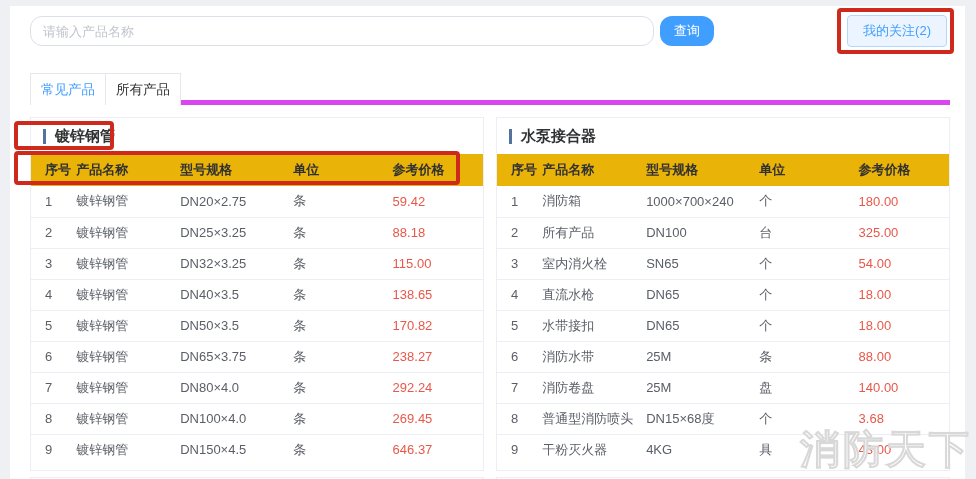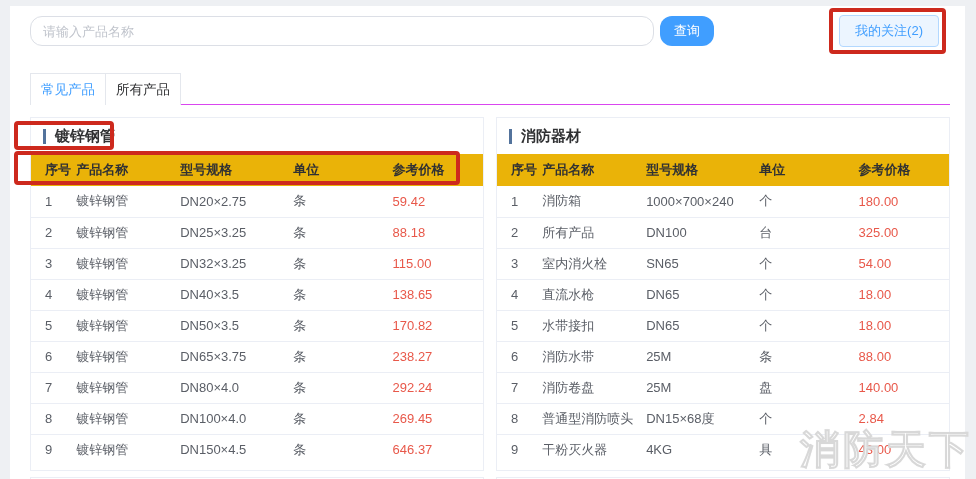--- a/index.html
+++ b/index.html
@@ -20,31 +20,31 @@
     padding:0 12px; font-size:13px; color:#606266; outline:none;
     font-family:inherit;
   }
   .search-input::placeholder { color:#c0c4cc; }
   .btn-query {
     margin-left:6px; width:54px; height:30px; background:#409EFF; color:#fff;
     border:none; border-radius:12px; font-size:13px; cursor:pointer;
     font-family:inherit;
   }
   .spacer { flex:1; }
-  .follow-wrap { position:relative; margin-right:26px; }
+  .follow-wrap { position:relative; margin-right:18px; }
   .btn-follow {
     height:32px; padding:0 15px; background:#ecf5ff; border:1px solid #b3d8ff;
     color:#409EFF; border-radius:4px; font-size:13px; cursor:pointer;
     font-family:inherit;
   }
   .anno { position:absolute; border:4px solid #cd291d; border-radius:4px; pointer-events:none; z-index:5; }
   .anno-follow { left:-10px; right:-7px; top:-7px; bottom:-7px; }
   
   .tabs {
-    display:flex; margin:26px 15px 0 20px; border-bottom:1px solid #d946ef;
+    display:flex; margin:26px 15px 0 20px; border-bottom:5px solid #d946ef;
     height:32px;
   }
   .tab {
     height:32px; line-height:31px; padding:0 10px; font-size:13.5px;
     border:1px solid #e4e7ed; border-bottom:none; background:#fff;
     color:#303133; cursor:pointer; position:relative;
   }
   .tab + .tab { border-left:none; }
   .tab.active { color:#409EFF; }
   .tab.active::after {
@@ -197,21 +197,21 @@
             </tr>
           </tbody>
       </table>
       <span class="anno anno-title"></span>
       <span class="anno anno-header"></span>
     </div>
 
     <div class="card">
       <div class="card-title-row">
         <span class="title-accent"></span>
-        <span class="card-title">消防器材</span>
+        <span class="card-title">水泵接合器</span>
       </div>
       <table>
         <colgroup>
             <col class="c1">
             <col class="c2">
             <col class="c3">
             <col class="c4">
             <col class="c5">
           </colgroup>
         <thead>
@@ -271,21 +271,21 @@
               <td>消防卷盘</td>
               <td>25M</td>
               <td>盘</td>
               <td class="price">140.00</td>
             </tr>
             <tr>
               <td>8</td>
               <td>普通型消防喷头</td>
               <td>DN15×68度</td>
               <td>个</td>
-              <td class="price">2.84</td>
+              <td class="price">3.68</td>
             </tr>
             <tr>
               <td>9</td>
               <td>干粉灭火器</td>
               <td>4KG</td>
               <td>具</td>
               <td class="price">43.00</td>
             </tr>
           </tbody>
       </table>

